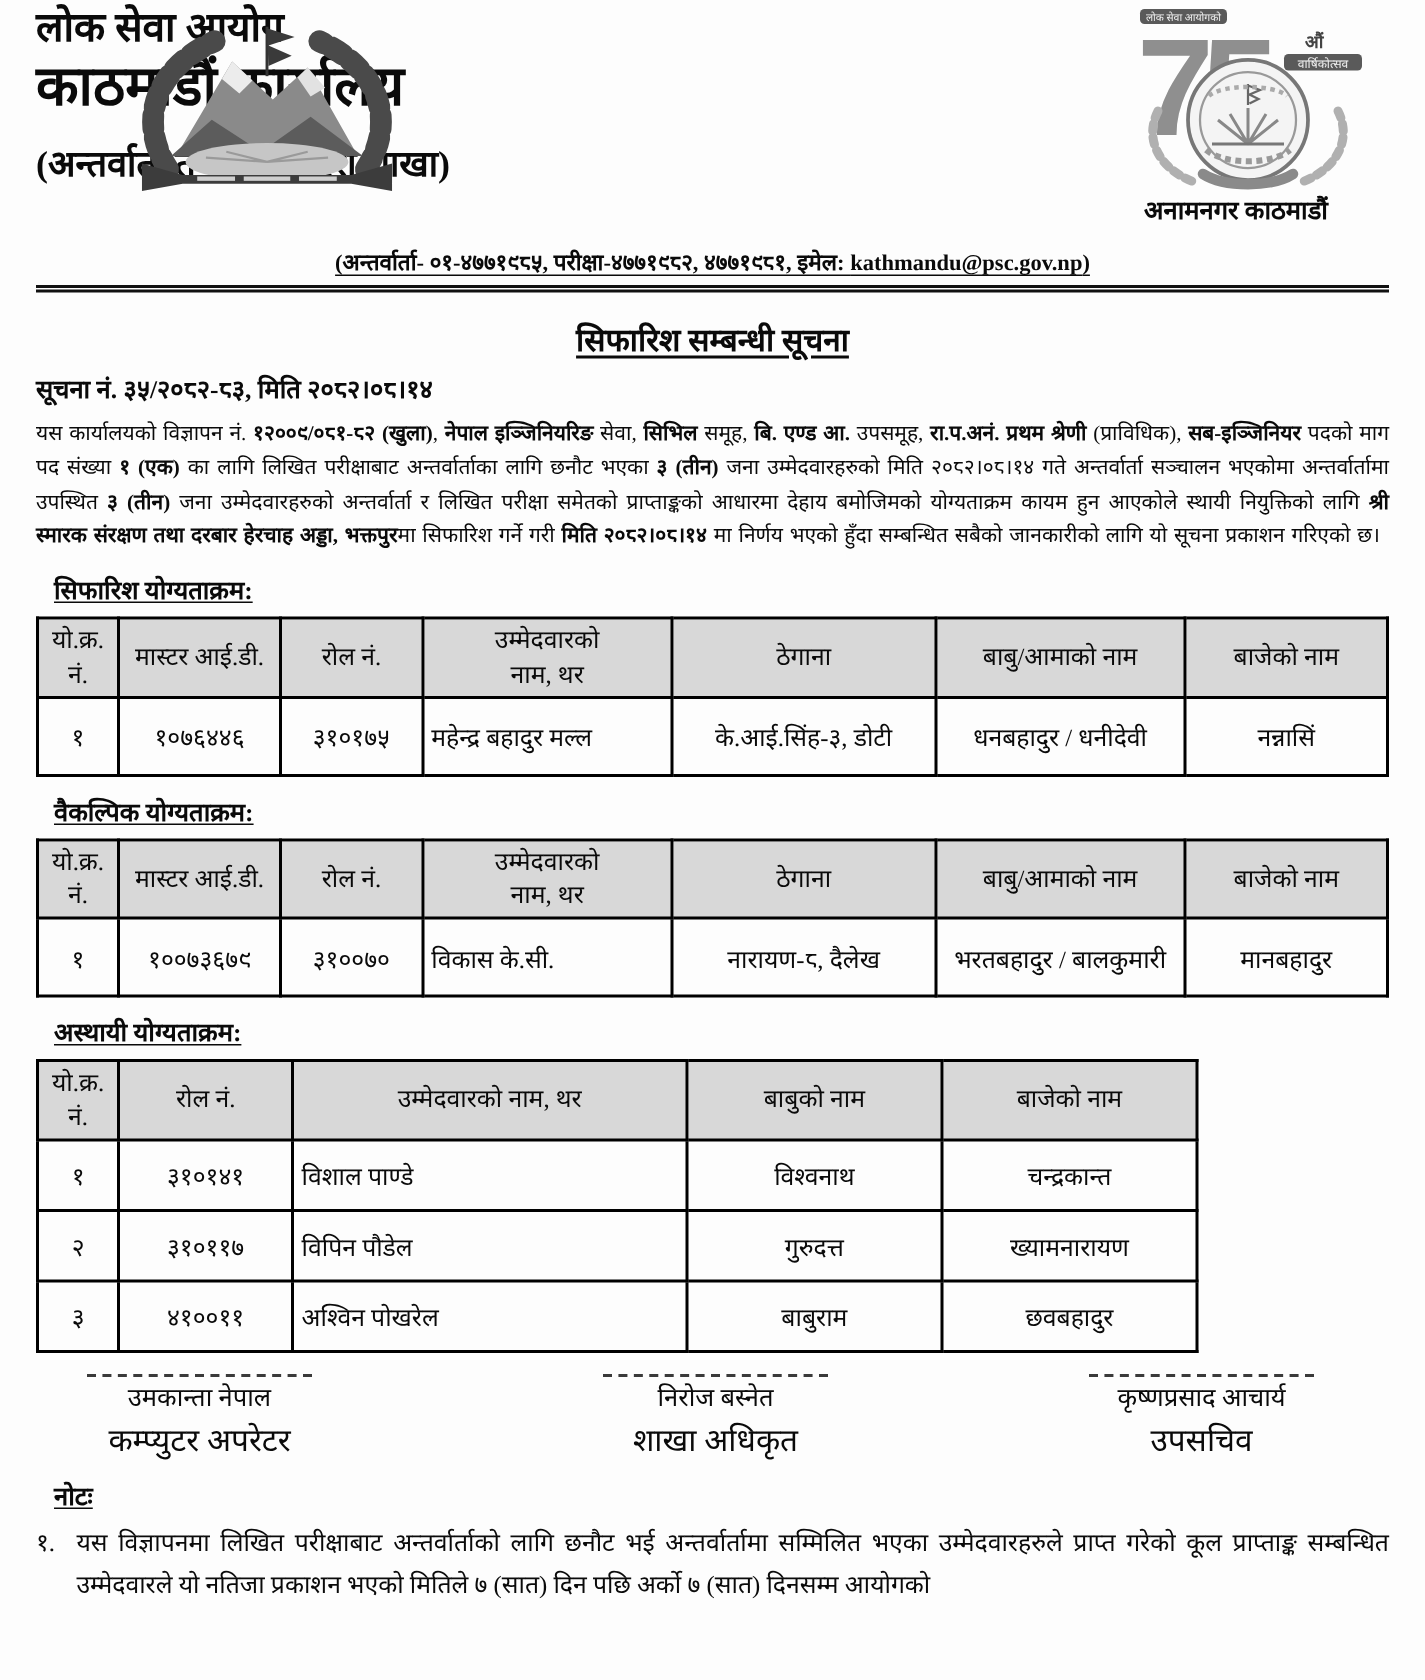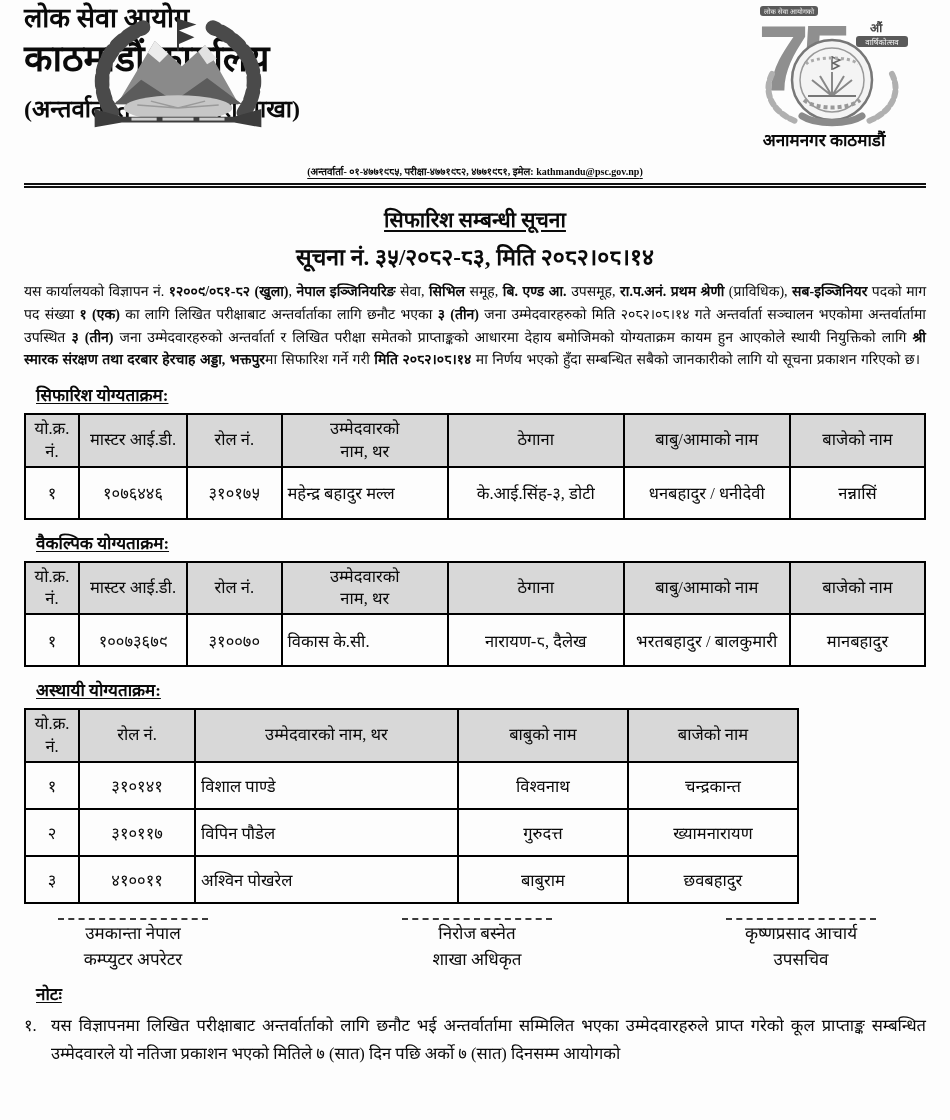--- a/index.html
+++ b/index.html
@@ -15,30 +15,30 @@
   .letterhead { position:relative; height:156px; }
   .emblem { position:absolute; left:56px; top:12px; width:196px; height:126px; }
   .head-center { text-align:left; padding-top:2px; }
   .org-name   { font-size:27px; font-weight:bold; line-height:1.2; }
   .office-name{ font-size:37px; font-weight:bold; line-height:1.15; margin-top:4px; }
   .branch-name{ font-size:24px; font-weight:bold; margin-top:10px; }
   .logo75 { position:absolute; right:16px; top:4px; width:156px; height:124px; }
   .location { position:absolute; right:2px; top:128px; width:200px; text-align:center;
               font-size:17px; font-weight:bold; }
 
-  .contact-line { text-align:center; font-size:10px; font-weight:bold;
+  .contact-line { text-align:center; font-size:15px; font-weight:bold;
                   margin-top:8px; }
   .contact-line .inner { text-decoration:underline; text-underline-offset:3px; }
   .double-rule { margin-top:5px; height:5px;
                  border-top:2.5px solid #111; border-bottom:2px solid #111; }
 
   
   .notice-title { text-align:center; font-size:21px; font-weight:bold; margin-top:17px;
                   text-decoration:underline; text-underline-offset:3px; }
-  .notice-meta  { text-align:center; font-size:23px; font-weight:bold; margin-top:7px; }
+  .notice-meta  { font-size:17px; font-weight:bold; margin-top:7px; }
 
   .body-par { font-size:14px; line-height:1.63; text-align:justify;
               margin:9px 0 0 0; word-spacing:1px; }
 
   
   .sec-label { font-size:17px; font-weight:bold; margin:11px 12px 7px;
                text-decoration:underline; text-underline-offset:2px; }
   table { border-collapse:collapse; table-layout:fixed; width:100%; }
   table.t5 { width:775px; }
   th,td { border:2px solid #000; font-size:16.5px; text-align:center;
@@ -51,21 +51,21 @@
 
   
   .signatures { display:flex; justify-content:space-between;
                 margin-top:14px; padding:0 10px 0 4px; }
   .sig { text-align:center; }
   .sig:nth-child(1){ width:210px; }
   .sig:nth-child(2){ width:220px; margin-left:30px; }
   .sig:nth-child(3){ width:230px; }
   .sig-line { width:150px; margin:0 auto 1px; border-top:2px dashed #3a3a3a; height:0; }
   .sig-name { font-size:17px; }
-  .sig-title{ font-size:17px; margin-top:3px; }
+  .sig-title{ font-size:21px; margin-top:3px; }
 
   
   .notes { margin-top:12px; }
   .note { display:flex; font-size:16.5px; line-height:1.7; margin-top:7px;
           text-align:justify; }
   .note-num { width:27px; flex:none; }
   .note-text { flex:1; }
 </style>
 </head>
 <body>

